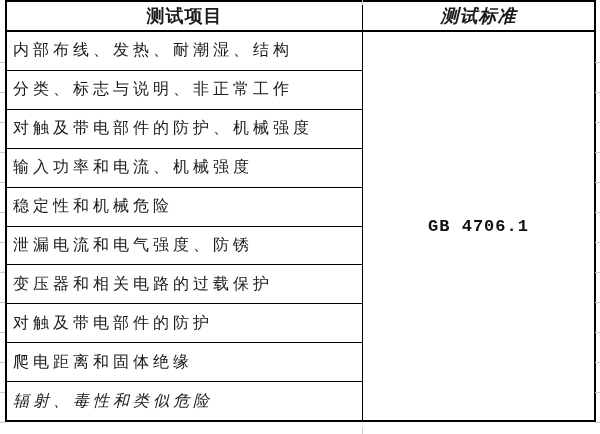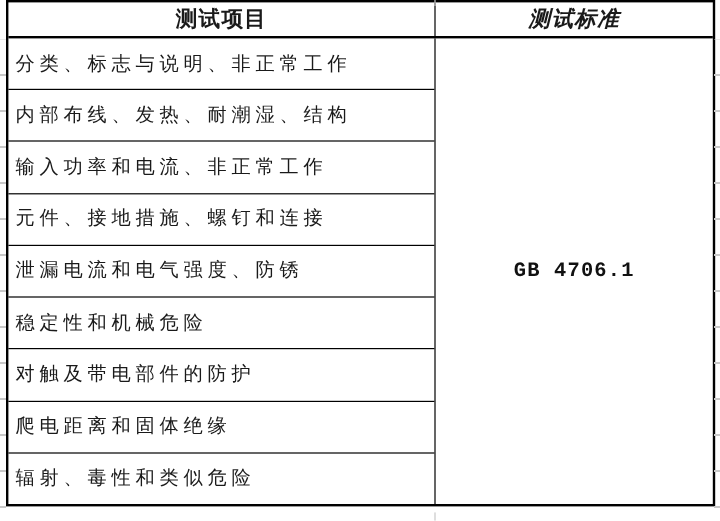--- a/index.html
+++ b/index.html
@@ -61,21 +61,21 @@
     flex: 1;
     display: flex;
     align-items: center;
     padding-left: 6px;
     border-bottom: 1px solid #000;
     font-size: 16px;
     letter-spacing: 4px;
     white-space: nowrap;
     overflow: hidden;
   }
-  .item-row:last-child { border-bottom: none; }
+  .item-row:last-child { border-bottom: none; font-style: italic; }
   .standard-col {
     flex: 1;
     display: flex;
     flex-direction: column;
     align-items: center;
     justify-content: center;
     font-weight: bold;
   }
   .standard-line {
     font-family: "Liberation Mono", "DejaVu Sans Mono", monospace;
@@ -117,26 +117,27 @@
   <div class="test-table">
 
     <div class="header-row">
       <div class="header-cell left">测试项目</div>
       <div class="header-cell right">测试标准</div>
     </div>
 
     <div class="table-body">
 
       <div class="items-col">
+        <div class="item-row">内部布线、发热、耐潮湿、结构</div>
         <div class="item-row">分类、标志与说明、非正常工作</div>
-        <div class="item-row">内部布线、发热、耐潮湿、结构</div>
-        <div class="item-row">输入功率和电流、非正常工作</div>
-        <div class="item-row">元件、接地措施、螺钉和连接</div>
+        <div class="item-row">对触及带电部件的防护、机械强度</div>
+        <div class="item-row">输入功率和电流、机械强度</div>
+        <div class="item-row">稳定性和机械危险</div>
         <div class="item-row">泄漏电流和电气强度、防锈</div>
-        <div class="item-row">稳定性和机械危险</div>
+        <div class="item-row">变压器和相关电路的过载保护</div>
         <div class="item-row">对触及带电部件的防护</div>
         <div class="item-row">爬电距离和固体绝缘</div>
         <div class="item-row">辐射、毒性和类似危险</div>
       </div>
 
       <div class="standard-col">
         <div class="standard-line">GB 4706.1</div>
       </div>
 
     </div>

